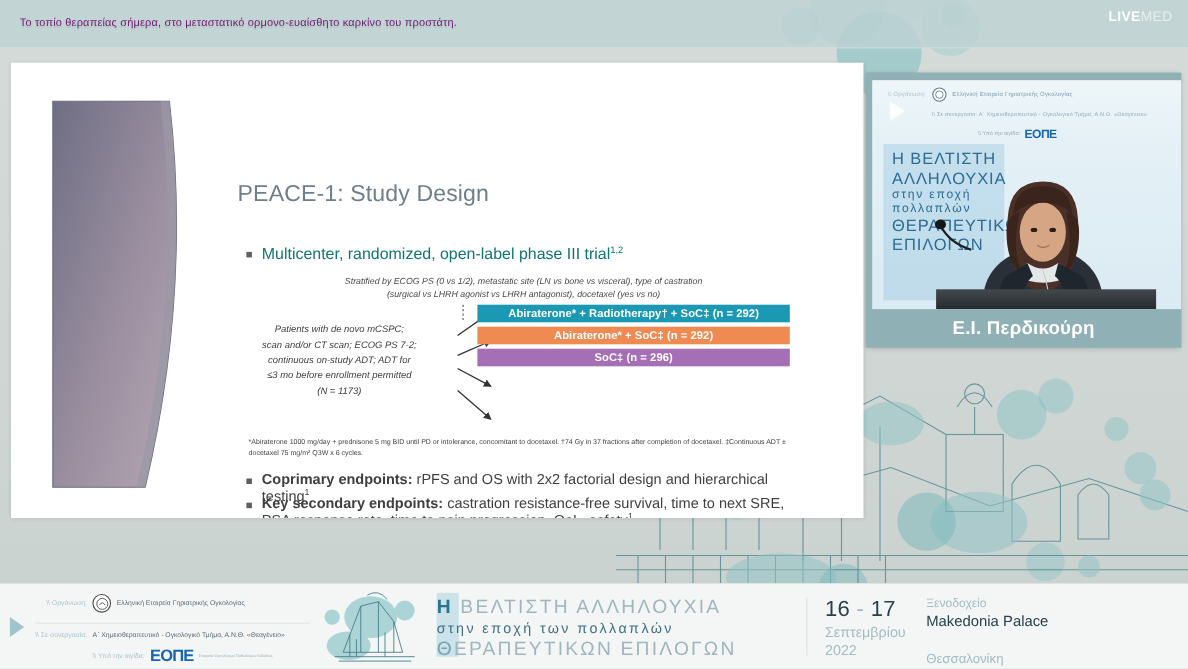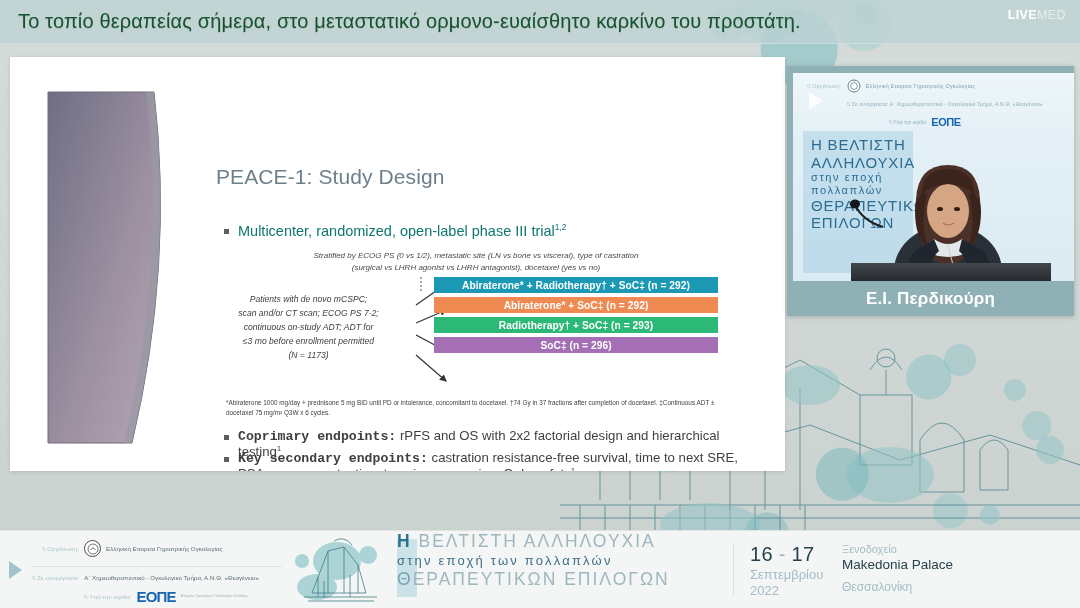--- a/index.html
+++ b/index.html
@@ -42,22 +42,22 @@
 
   
   .topbar {
     position: absolute; left: 0; top: 0; width: 1080px; height: 44px;
     background: rgba(190,210,211,0.80);
     display: flex; align-items: center;
     border-bottom: 1px solid rgba(255,255,255,0.25);
     overflow: hidden;
   }
   .topbar-title {
-    color: #14532d;
-    font-size: 20px;
+    color: #701a75;
+    font-size: 10px;
     letter-spacing: .15px;
     padding-left: 18px;
     white-space: nowrap;
     text-shadow: 0 1px 1px rgba(0,0,0,.10);
   }
   .livemed {
     position: absolute; right: 14px; top: 8px;
     font-size: 12.5px; letter-spacing: .4px;
     color: #ffffff; font-weight: 700;
   }
@@ -117,21 +117,21 @@
     letter-spacing: .05px; white-space: nowrap;
   }
 
   .footnote {
     position: absolute; left: 216px; top: 341px; width: 494px;
     font-size: 6.4px; color: #3f3f3f; line-height: 1.62;
   }
 
   .b-co   { left: 214px; top: 371px; font-size: 13.2px; color: #3f3f3f; width: 520px; }
   .b-key  { left: 214px; top: 393px; font-size: 13.2px; color: #3f3f3f; width: 520px; }
-  .b-co b, .b-key b { font-weight: 700; font-family: Liberation Mono, monospace; }
+  .b-co b, .b-key b { font-weight: 700; }
   .b-co sup, .b-key sup { font-size: 8px; }
   .b-key .l2 { display: block; }
 
   
   .video {
     position: absolute; left: 787px; top: 66px;
     width: 287px; height: 250px;
     background: #8fb0b4;
     box-shadow: 0 1px 5px rgba(0,0,0,.2);
     overflow: hidden;
@@ -229,21 +229,21 @@
   }
   .eope-big {
     font-weight: 800; font-size: 15px; color: #1565b0;
     letter-spacing: -.8px; line-height: 1;
   }
   .eope-sub { font-size: 3.6px; color: #9fb3bd; line-height: 1.25; }
 
   .mon-art { flex: none; width: 115px; position: relative; }
 
   .banner-title {
-    flex: none; width: 320px; padding-top: 0; position: relative;
+    flex: none; width: 320px; padding-top: 10px; position: relative;
   }
   .bt-hl {
     position: absolute; left: 0; top: 8px; width: 20px; height: 58px;
     background: rgba(167,209,221,0.55);
   }
   .bt1 { font-size: 17.5px; color: #9fb6bf; letter-spacing: 2px; position: relative; }
   .bt1 .first { color: #2b7490; font-weight: 700; }
   .bt2 { font-size: 13px; color: #3f6f86; letter-spacing: 2.2px; margin-top: 1px; position: relative; font-weight: 400;}
   .bt3 { font-size: 17.5px; color: #9fb6bf; letter-spacing: 2px; margin-top: 1px; position: relative; }
   .bt3 .first { color: #76a3b4; }
@@ -252,21 +252,21 @@
 
   .dates { flex: none; width: 92px; padding-top: 12px; }
   .d-big { font-size: 20px; color: #27414c; font-weight: 400; letter-spacing: .3px;}
   .d-big .dash { color: #9fb6bf; }
   .d-mid { font-size: 13px; color: #a2bcc5; margin-top: 1px; }
   .d-low { font-size: 13px; color: #a2bcc5; margin-top: 1px; }
 
   .venue { flex: none; width: 170px; padding-top: 12px; }
   .v-top { font-size: 11px; color: #a2bcc5; }
   .v-mid { font-size: 13.5px; color: #27414c; margin-top: 2px; }
-  .v-low { font-size: 12px; color: #a2bcc5; margin-top: 8px; }
+  .v-low { font-size: 12px; color: #a2bcc5; margin-top: 20px; }
 </style>
 </head>
 <body>
 
 <div id="stage">
 
   <div class="bg-art"></div>
 
   <svg class="bg-topcircles" viewBox="0 0 300 120">
     <circle cx="150" cy="28" r="34" fill="#7dbec2" opacity=".45"></circle>
@@ -355,23 +355,20 @@
         <line x1="4" y1="80" x2="34" y2="106" stroke="#333" stroke-width="1.2" marker-end="url(#ah)"></line>
       </svg>
 
       <div class="arms">
         <div class="arm" style="background:#1b99b4">
             <span>Abiraterone* + Radiotherapy† + SoC‡ (n = 292)</span>
           </div>
         <div class="arm" style="background:#ee8a52">
             <span>Abiraterone* + SoC‡ (n = 292)</span>
           </div>
-        <div class="arm" style="background:#2cb877">
-            <span>Radiotherapy† + SoC‡ (n = 293)</span>
-          </div>
         <div class="arm" style="background:#a46fb4">
             <span>SoC‡ (n = 296)</span>
           </div>
       </div>
 
       <div class="footnote">
         <span>*Abiraterone 1000 mg/day + prednisone 5 mg BID until PD or intolerance, concomitant to docetaxel. †74 Gy in 37 fractions after completion</span>
         <span>of docetaxel. ‡Continuous ADT ± docetaxel 75 mg/m² Q3W x 6 cycles.</span>
       </div>
 

